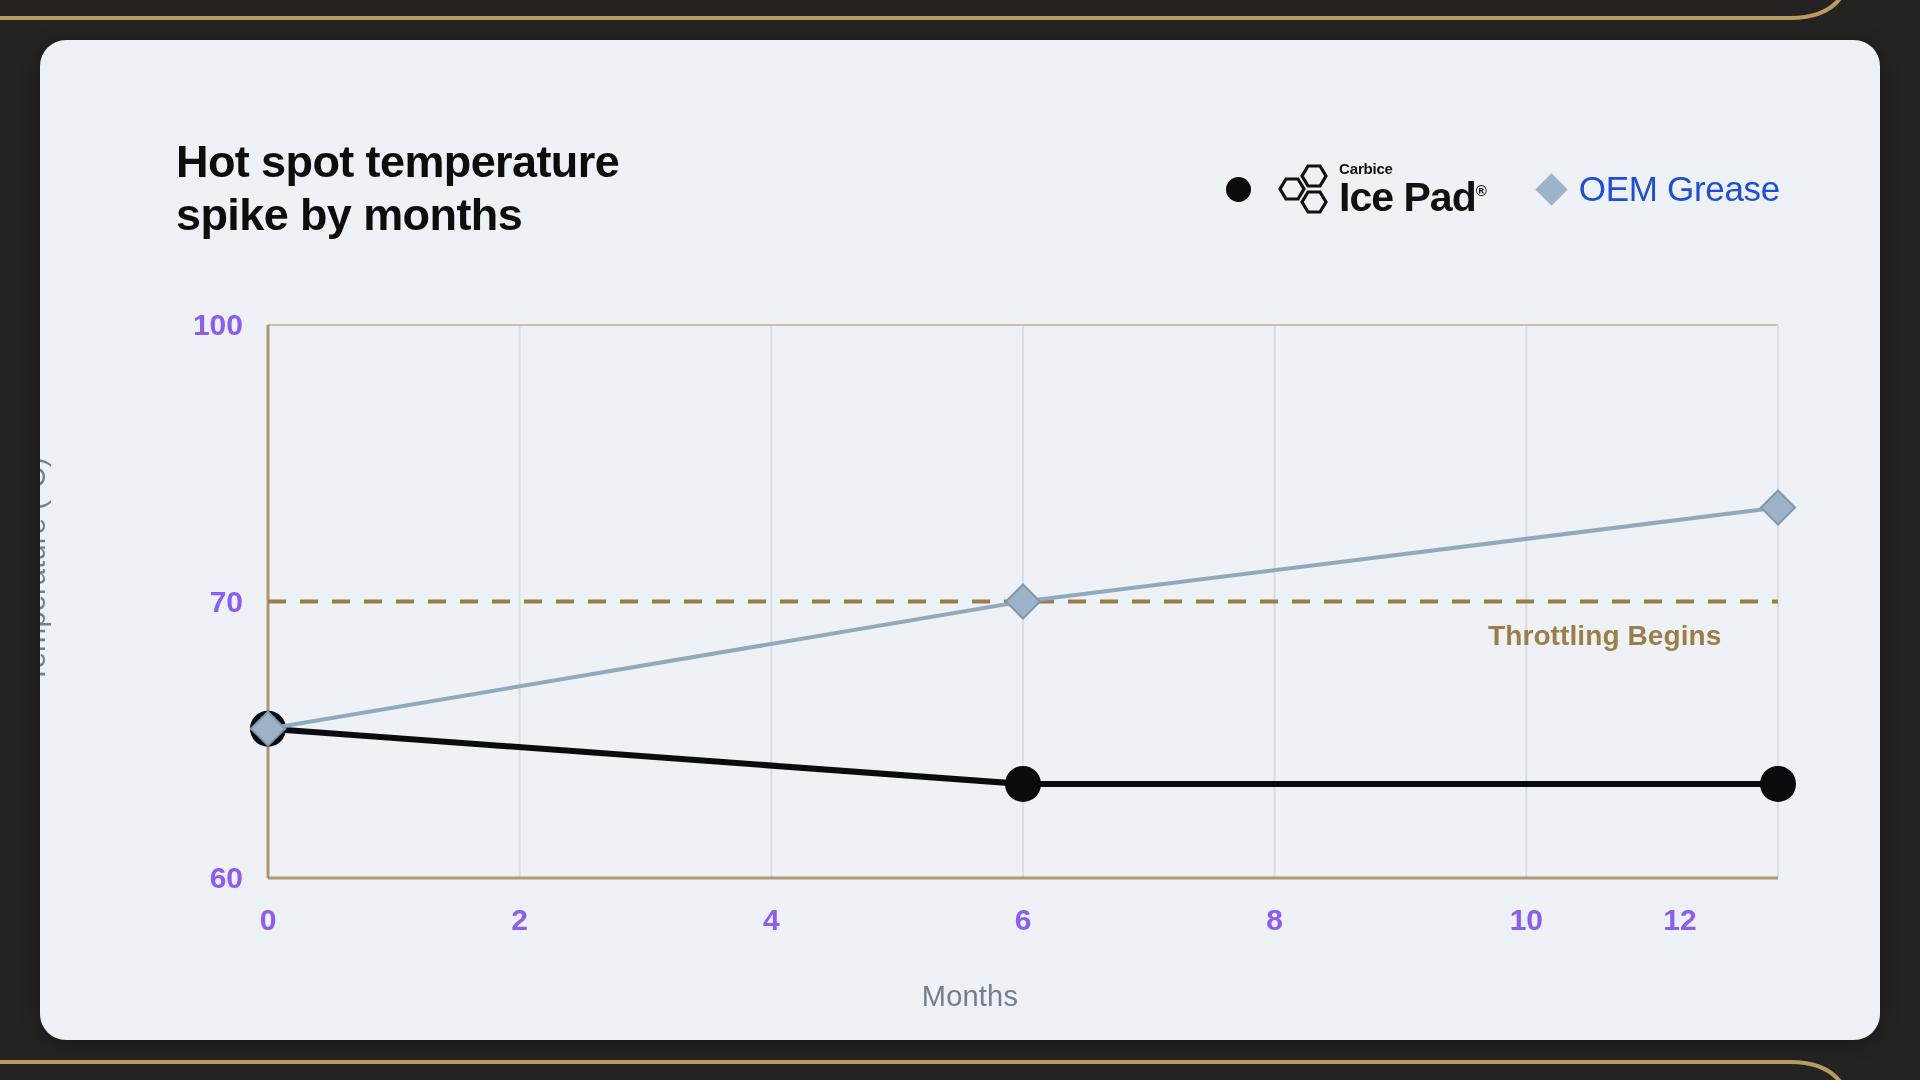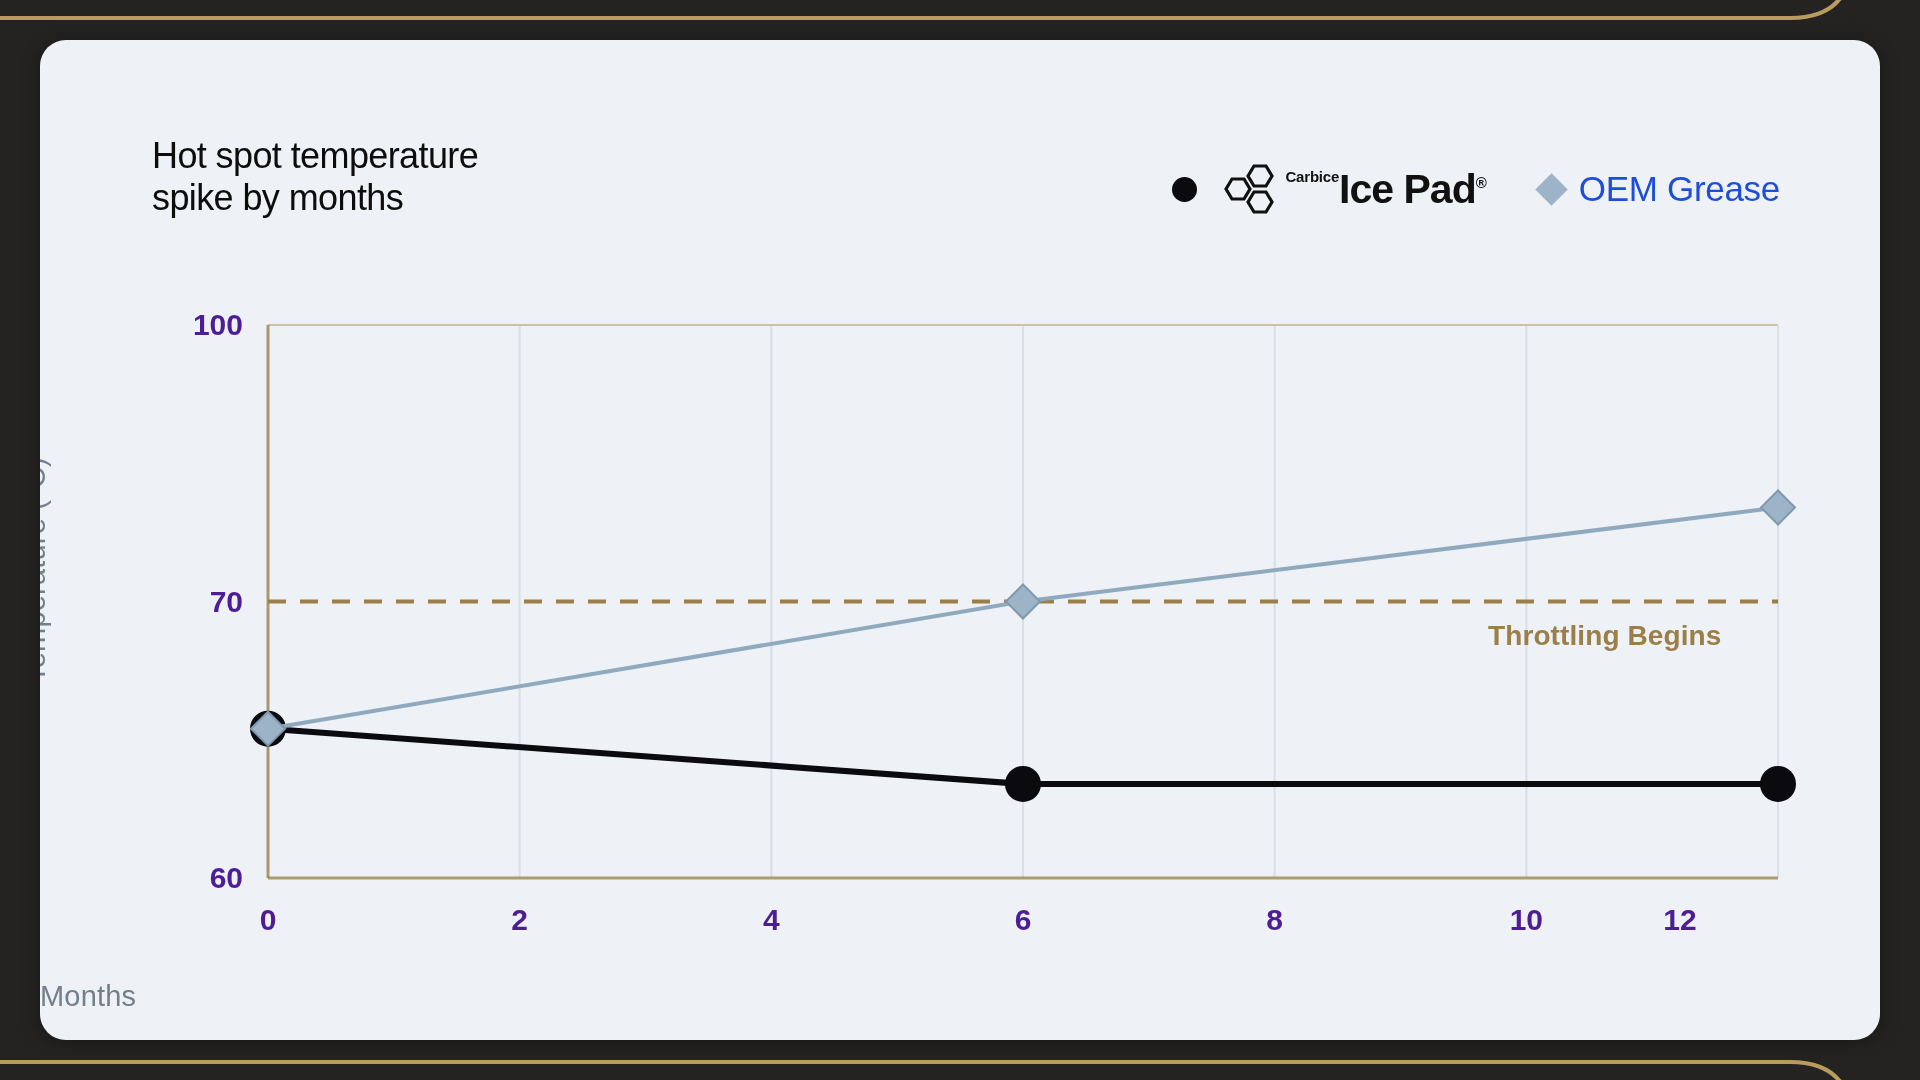--- a/index.html
+++ b/index.html
@@ -37,25 +37,25 @@
     height: 1000px;
     background: #eef1f5;
     border-radius: 26px;
     box-shadow: 0 2px 18px rgba(0,0,0,0.35);
     overflow: hidden;
   }
 
   
   #title {
     position: absolute;
-    left: 112px;
+    left: 136px;
     top: 95px;
     width: 680px;
-    font-size: 36px;
-    font-weight: normal;
+    font-size: 45px;
+    font-weight: bold;
     line-height: 1.18;
     letter-spacing: -0.6px;
     color: #0d0d0d;
     white-space: pre-line;
   }
 
   
   #legend {
     position: absolute;
     right: 100px;
@@ -83,21 +83,21 @@
   }
   
   .brand-lockup {
     display: flex;
     align-items: center;
     gap: 10px;
   }
   .brand-hex { flex: none; display:block; }
   .brand-words {
     display: flex;
-    flex-direction: row;
+    flex-direction: column;
     line-height: 1;
   }
   .brand-small {
     font-size: 15px;
     font-weight: bold;
     color: #111;
     letter-spacing: -0.2px;
     margin-bottom: 1px;
   }
   .brand-main {
@@ -133,28 +133,28 @@
   }
   #ylabel {
     left: -5px;
     top: 530px;
     transform: translate(-50%,-50%) rotate(-90deg);
     transform-origin: center center;
     width: 300px;
     text-align: center;
   }
   #xlabel {
-    left: 0;
+    left: 12px;
     top: 940px;
     width: 1836px;
-    text-align: left;
+    text-align: center;
   }
   .tick-label {
     position: absolute;
-    color: #4c1d95;
+    color: #8b5cf6;
     font-size: 30px;
     font-weight: 600;
   }
   .ytick { text-align: right; transform: translateY(-50%); }
   .xtick { text-align: center; transform: translateX(-50%); }
 
   #annotation {
     position: absolute;
     color: #9a7f48;
     font-size: 28px;

